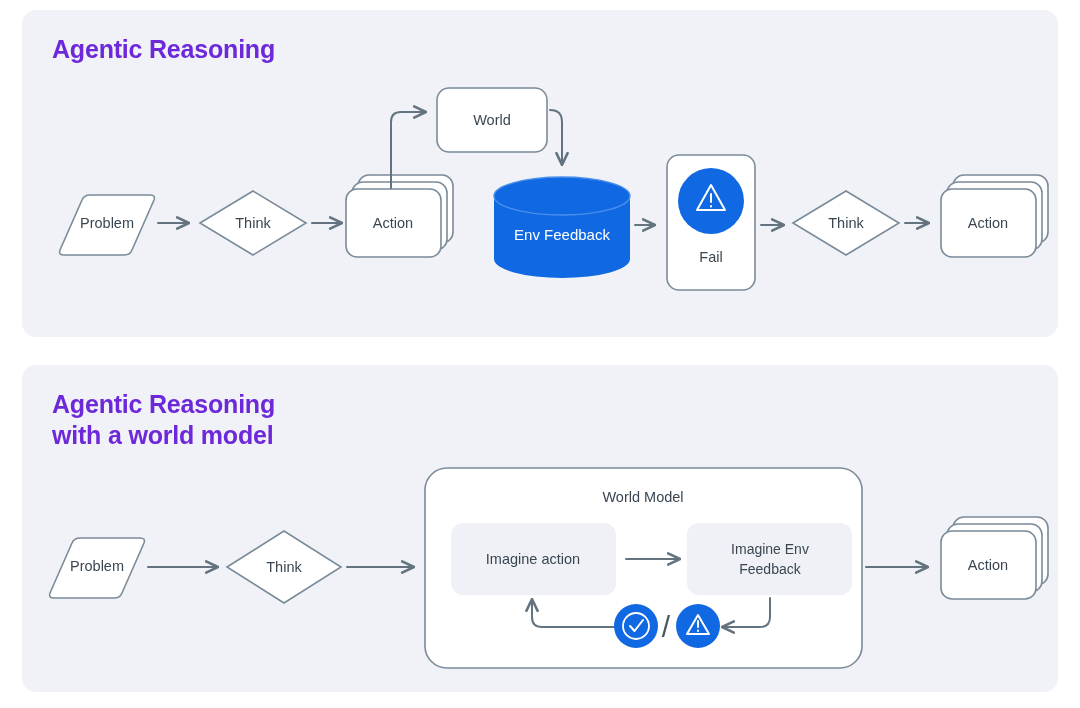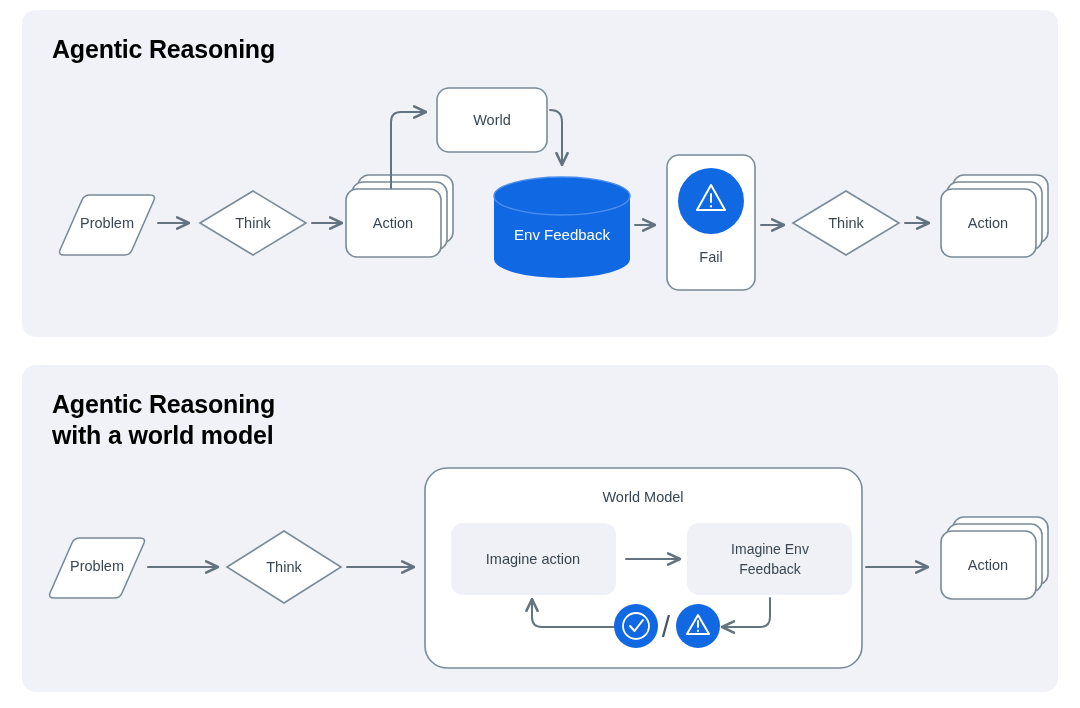--- a/index.html
+++ b/index.html
@@ -18,21 +18,21 @@
     position: absolute;
     background: #F0F2F7;
     border-radius: 14px;
   }
   #panel-top   { left: 22px; top: 10px;  width: 1036px; height: 327px; }
   #panel-bottom{ left: 22px; top: 365px; width: 1036px; height: 327px; }
 
   .panel-title {
     position: absolute;
     left: 30px;
-    color: #000000;
+    color: #6d28d9;
     font-size: 25px;
     font-weight: bold;
     letter-spacing: -0.2px;
     line-height: 31px;
     white-space: pre-line;
   }
   #title-top    { top: 24px; }
   #title-bottom { top: 24px; }
 
   svg.stage {

